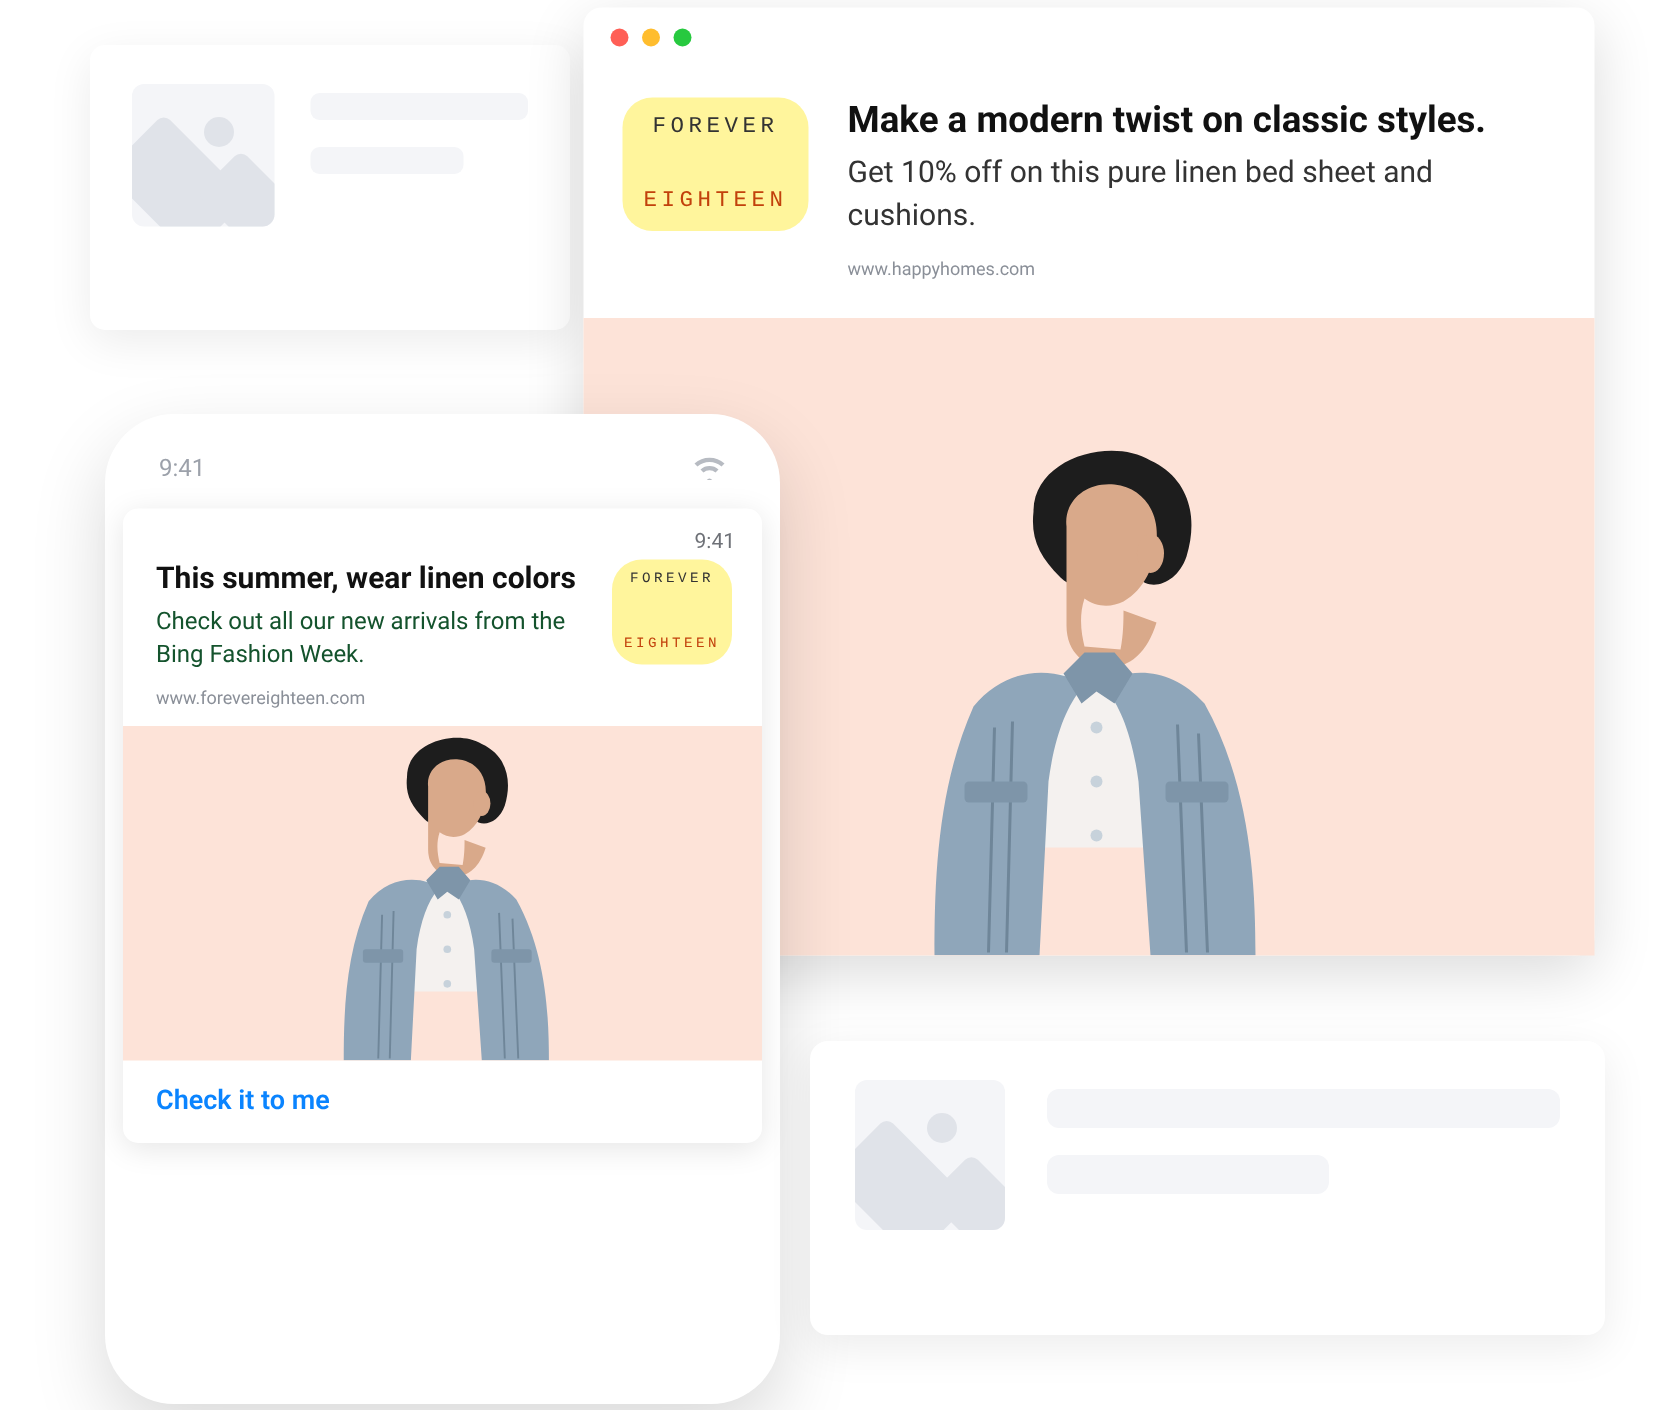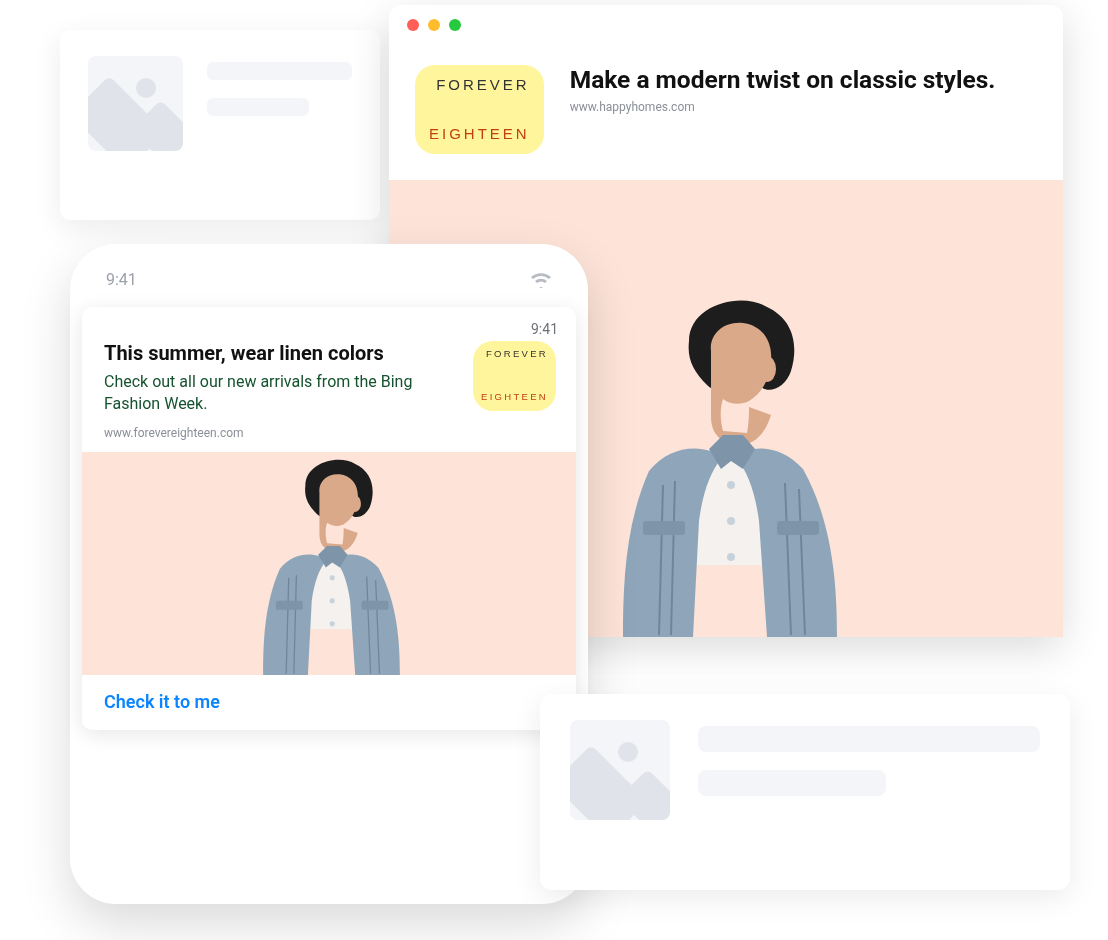--- a/index.html
+++ b/index.html
@@ -89,25 +89,25 @@
   .browser-content {
     padding: 20px 26px 0 26px;
     display:flex;
     gap: 26px;
     align-items:flex-start;
   }
   .brand-pill {
     background:#FFF59C;
     border-radius: 20px;
     padding: 11px 14px;
-    font-family: Liberation Sans, sans-serif;
+    font-family: Liberation Mono, monospace;
     letter-spacing: 3px;
     font-size: 15px;
     line-height: 1.15;
-    text-align:right;
+    text-align:center;
     color:#333;
   }
   .brand-pill .line2 { color:#c2410c;margin-top:32px; }
   .brand-pill.small {
     font-size: 9.5px;
     padding: 8px 8px;
     letter-spacing: 2.3px;
   }
 
   .ad-copy h2 { font-size: 24.5px; font-weight: 700; color:#111; margin-bottom: 6px; }
@@ -122,22 +122,22 @@
     overflow:hidden;
     height: 370px;
   }
   
   .figure-svg { position:absolute; bottom:0; left:50%; transform:translateX(-50%); }
 
   
   .phone {
     position:absolute;
     left: 70px;
-    top: 244px;
-    width: 518px;
+    top: 276px;
+    width: 450px;
     height: 660px;
     background:#fff;
     border-radius: 46px;
     box-shadow: 0 20px 50px rgba(0,0,0,0.15);
     padding: 18px 8px 0 8px;
   }
   .phone-statusbar {
     display:flex; justify-content:space-between; align-items:center;
     padding: 8px 28px 12px 28px;
     color:#9CA1AA;
@@ -209,20 +209,21 @@
     <span class="traffic tr-yellow"></span>
     <span class="traffic tr-green"></span>
   </div>
   <div class="browser-content">
     <div class="brand-pill">
       <div>FOREVER</div>
       <div class="line2">EIGHTEEN</div>
     </div>
     <div class="ad-copy">
       <h2>Make a modern twist on classic styles.</h2>
+      <p>Get 10% off on this pure linen bed sheet and cushions.</p>
       <div class="link">www.happyhomes.com</div>
     </div>
   </div>
   <div class="hero">
     <svg class="figure-svg" width="310" height="352" viewBox="0 0 310 352">
 
       <path d="M118 56 C118 20 170 6 196 22 C222 34 228 60 220 86 C214 104 196 110 188 100 C176 110 148 112 136 100 C122 86 116 74 118 56 Z" fill="#1d1d1d"></path>
 
       <path d="M140 66 C138 50 152 36 172 38 C190 40 202 55 200 76 C199 92 192 108 178 116 C170 120 160 120 152 114 C148 126 150 138 152 146 L176 148 C178 138 178 128 178 122 L200 130 C194 150 182 160 168 160 C152 160 140 150 140 132 Z" fill="#d9a98a"></path>
 

